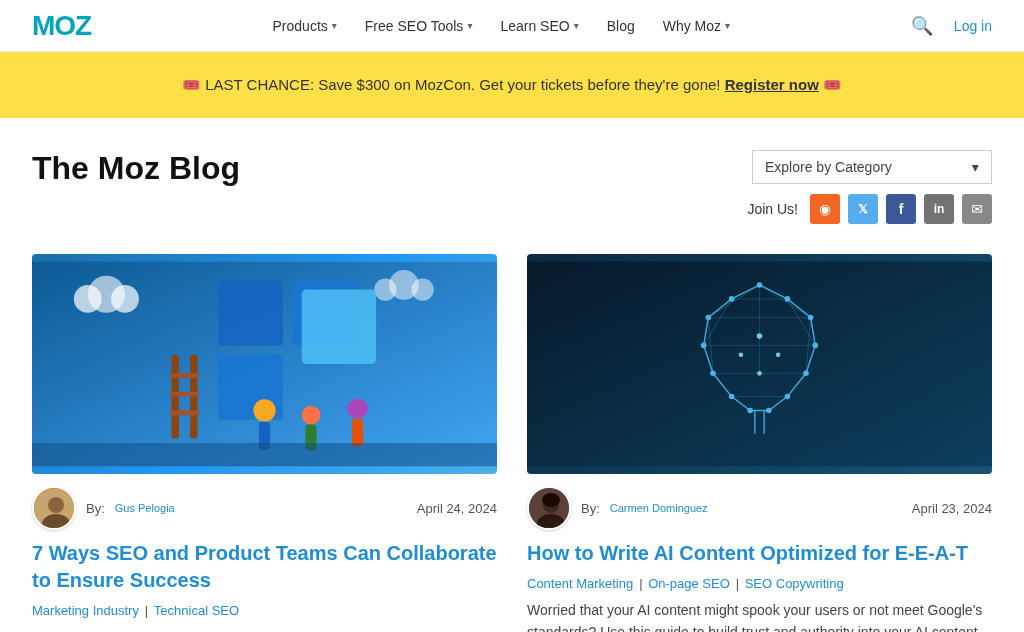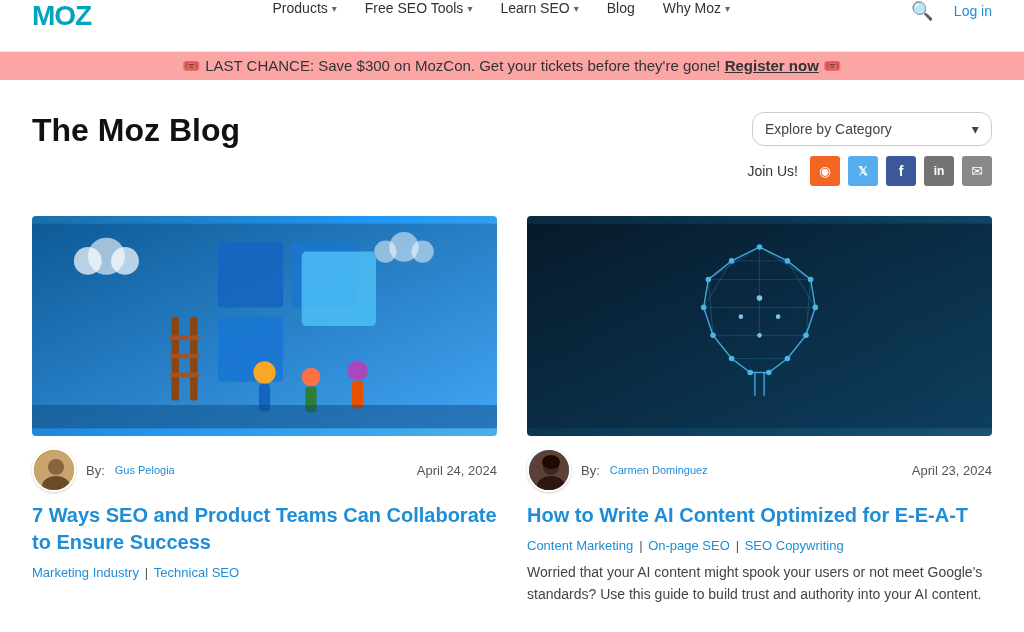--- a/index.html
+++ b/index.html
@@ -1,54 +1,54 @@
 <!DOCTYPE html>
 <html><head>
   <meta charset="utf-8">
   <style>
     * { box-sizing: border-box; margin: 0; padding: 0; }
     body { font-family: -apple-system, BlinkMacSystemFont, 'Segoe UI', Arial, sans-serif; font-size: 14px; color: #333; background: #fff; }
 
     
     .nav-bar {
-      display: flex; align-items: flex-start; justify-content: space-between;
+      display: flex; align-items: center; justify-content: space-between;
       padding: 0 32px; height: 52px; background: #fff;
       border-bottom: 1px solid #e8e8e8;
     }
     .nav-logo { color: #1f8dd6; font-size: 28px; font-weight: 900; letter-spacing: -1px; }
     .nav-logo span { color: #00a4bd; }
     .nav-links { display: flex; align-items: center; gap: 28px; }
     .nav-links a {
       text-decoration: none; color: #333; font-size: 14px; font-weight: 500;
       display: flex; align-items: center; gap: 4px;
     }
     .chevron { font-size: 10px; color: #666; }
     .nav-right { display: flex; align-items: center; gap: 20px; }
     .nav-search { background: none; border: none; cursor: pointer; font-size: 18px; color: #666; }
     .nav-login { color: #1f8dd6; text-decoration: none; font-size: 14px; font-weight: 500; }
 
     
     .banner {
-      background: #fca5a5; padding: 5px 32px; text-align: center;
+      background: #fde047; padding: 24px 32px; text-align: center;
       font-size: 15px; font-weight: 500; color: #333;
     }
     .banner a { color: #333; font-weight: 700; text-decoration: underline; }
 
     
     .blog-header {
       padding: 32px 32px 20px 32px;
       display: flex; justify-content: space-between; align-items: flex-start;
     }
     .blog-title-section { max-width: 60%; }
     .blog-title { font-size: 32px; font-weight: 700; color: #111; margin-bottom: 12px; }
     .blog-desc { font-size: 14px; color: #555; line-height: 1.6; }
 
     .blog-sidebar { display: flex; flex-direction: column; align-items: flex-end; gap: 10px; }
     .category-dropdown {
-      border: 1px solid #ccc; border-radius: 12px; padding: 8px 12px;
+      border: 1px solid #ccc; border-radius: 0; padding: 8px 12px;
       font-size: 14px; color: #444; background: #fff; cursor: pointer;
       display: flex; align-items: center; gap: 80px; min-width: 240px;
     }
     .social-row { display: flex; align-items: center; gap: 8px; }
     .social-label { font-size: 14px; color: #333; margin-right: 4px; font-weight: 500; }
     .social-icon {
       width: 30px; height: 30px; border-radius: 3px; display: flex; align-items: center;
       justify-content: center; font-size: 14px; color: #fff; cursor: pointer; text-decoration: none;
     }
     .social-rss { background: #f26522; }

